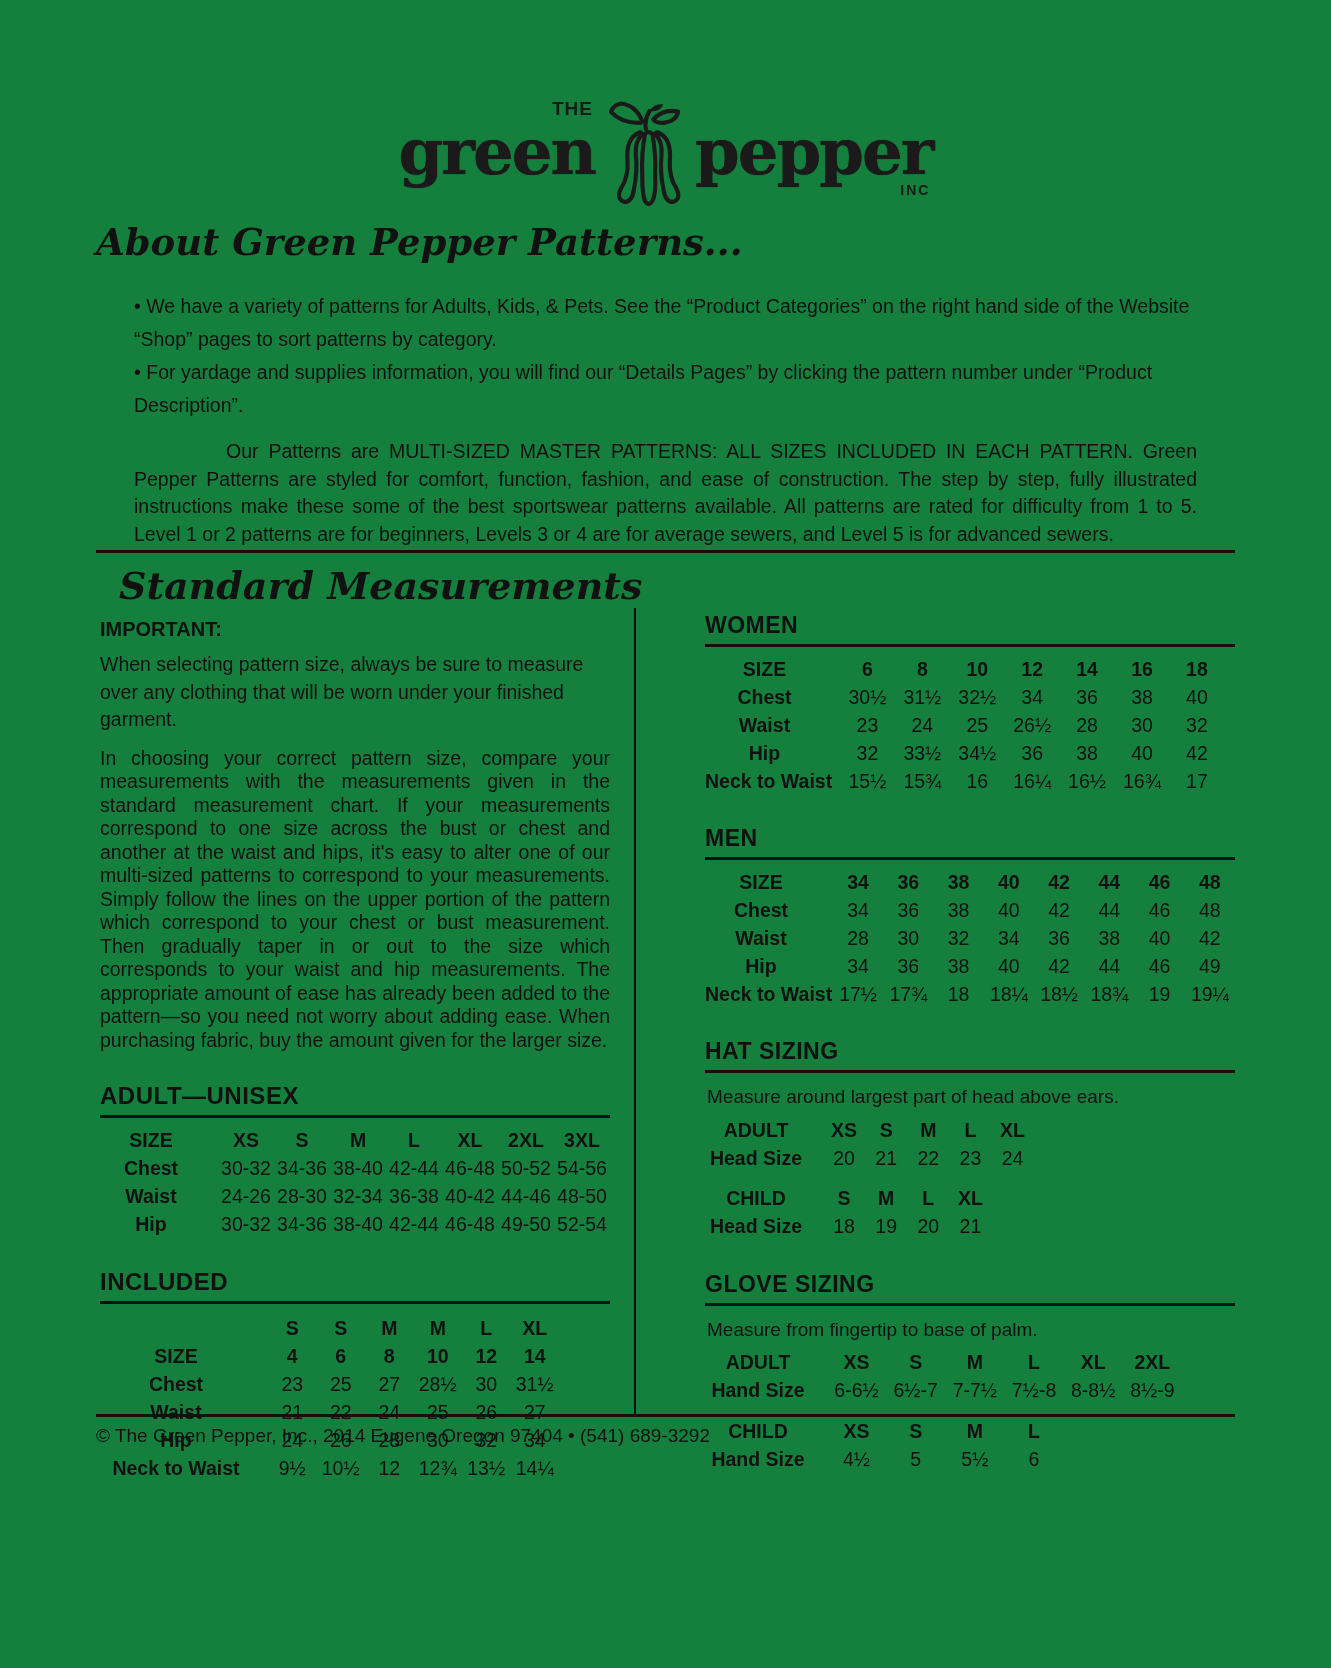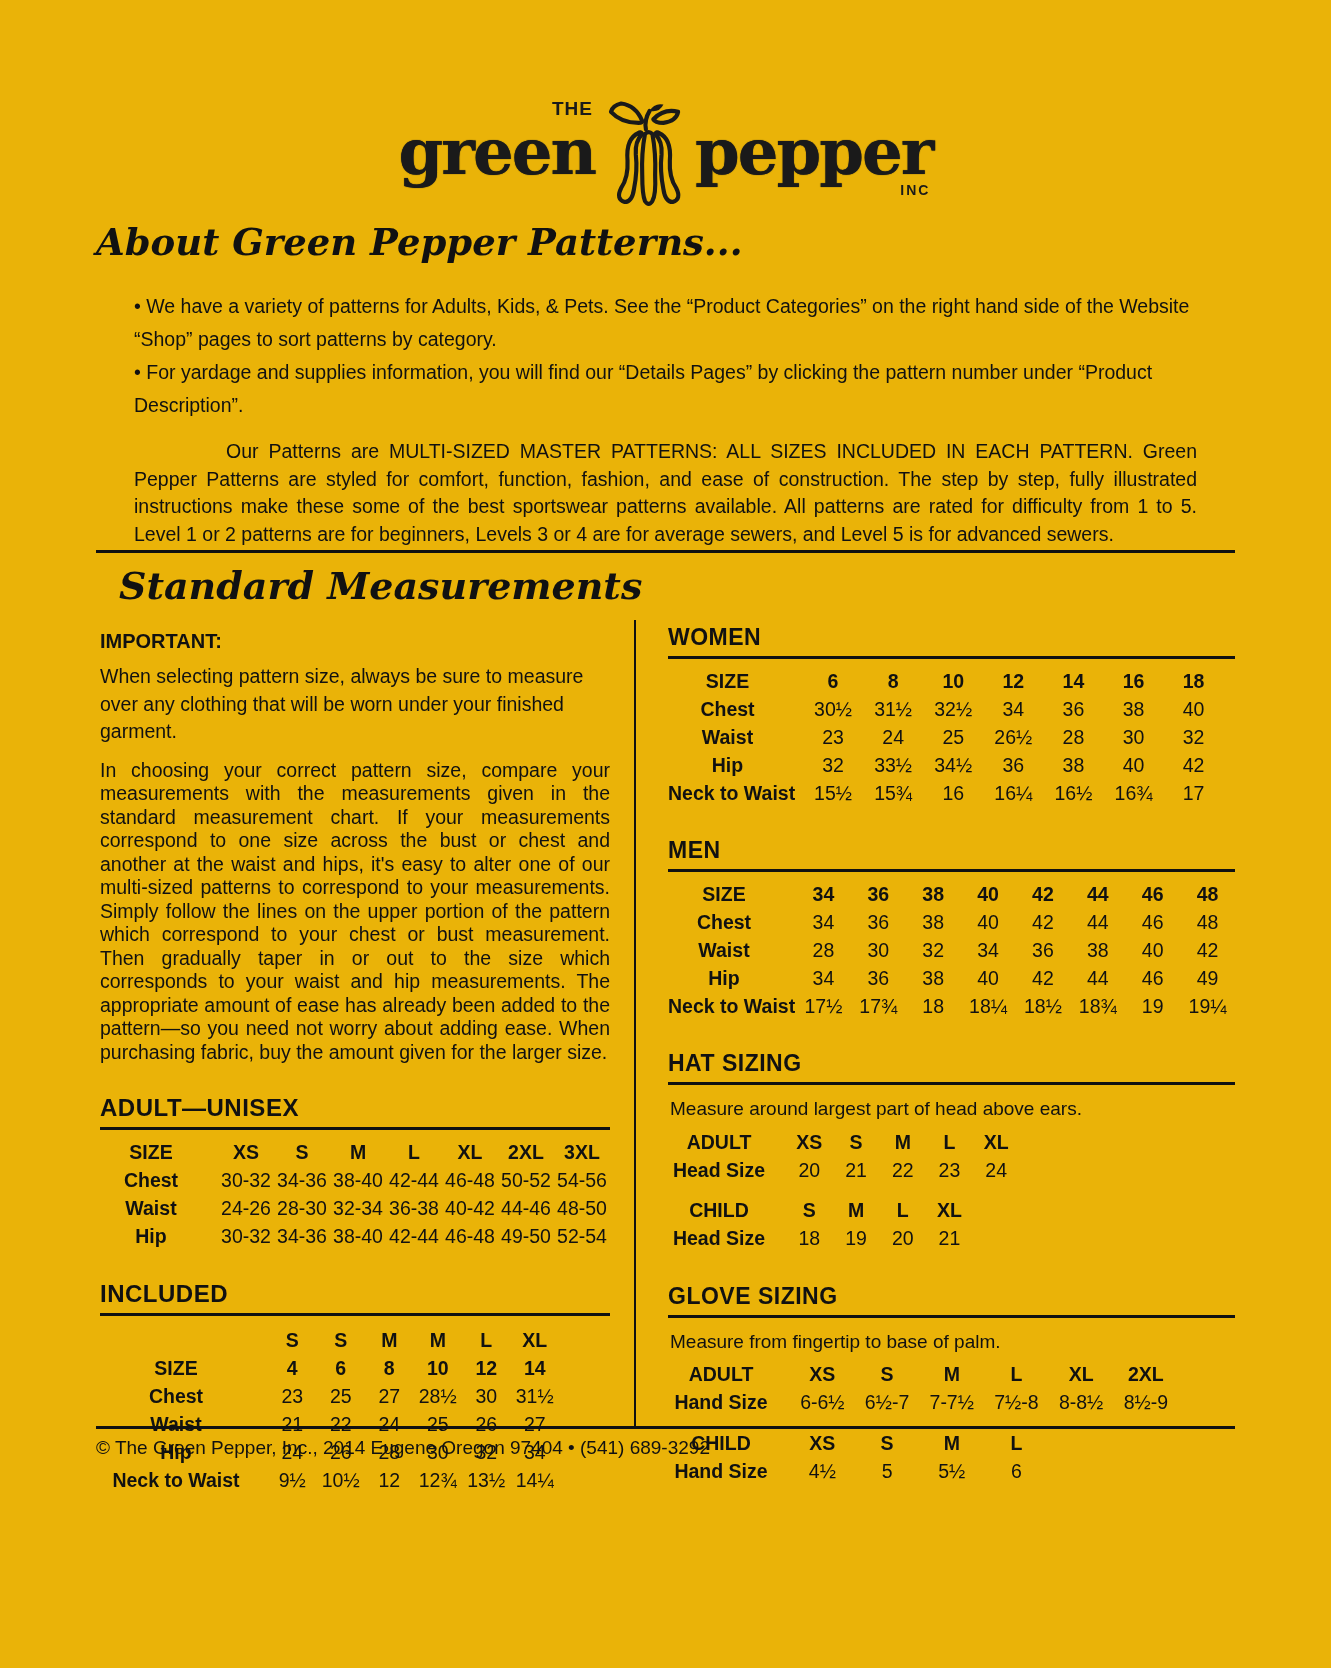--- a/index.html
+++ b/index.html
@@ -1,18 +1,18 @@
 <!DOCTYPE html>
 <html><head>
 <meta charset="utf-8">
 <style>
   * { margin:0; padding:0; box-sizing:border-box; }
   html,body { background:#e8e8e8; }
   .page {
-    width:1331px; height:1668px; margin:0 auto; background:#eab308;
+    width:1331px; height:1668px; margin:0 auto; background:#15803d;
     color:#111; font-family:"Liberation Sans", sans-serif;
     padding:0 96px; position:relative; overflow:hidden;
   }
   
   .brand { margin-top:92px; display:flex; justify-content:center; align-items:flex-start; }
   .brand-row { display:flex; align-items:flex-start; }
   .brand-word {
     font-family:"DejaVu Serif", serif; font-weight:700; font-size:64px;
     letter-spacing:-2px; line-height:1; color:#1a1a1a;
     text-shadow:0 0 1px #1a1a1a;
@@ -39,21 +39,21 @@
   }
   
   .intro { margin:26px 38px 0 38px; }
   .bullet { font-size:19.5px; line-height:33px; }
   .intro-para {
     font-size:19.5px; line-height:27.5px; margin-top:16px;
     text-indent:92px; text-align:justify;
   }
   .rule { height:3px; background:#111; margin-top:2px; }
   
-  .columns { display:flex; margin-top:12px; height:806px; }
+  .columns { display:flex; margin-top:0; height:806px;gap:37px; }
   .col-left { width:540px; padding:4px 24px 0 4px; border-right:2px solid #111; }
   .col-right { flex:1; padding:0 0 0 32px; }
   .imp { font-size:20px; font-weight:bold; margin-top:6px; }
   .body-p { font-size:19.5px; line-height:27.5px; margin-top:10px; }
   .just { text-align:justify; line-height:23.5px; margin-top:13px; }
   .sec-title {
     font-size:23px; font-weight:bold; border-bottom:3px solid #111;
     padding-bottom:5px; margin-top:30px; letter-spacing:0.5px;
   }
   .col-left .sec-title { font-size:24px; }

